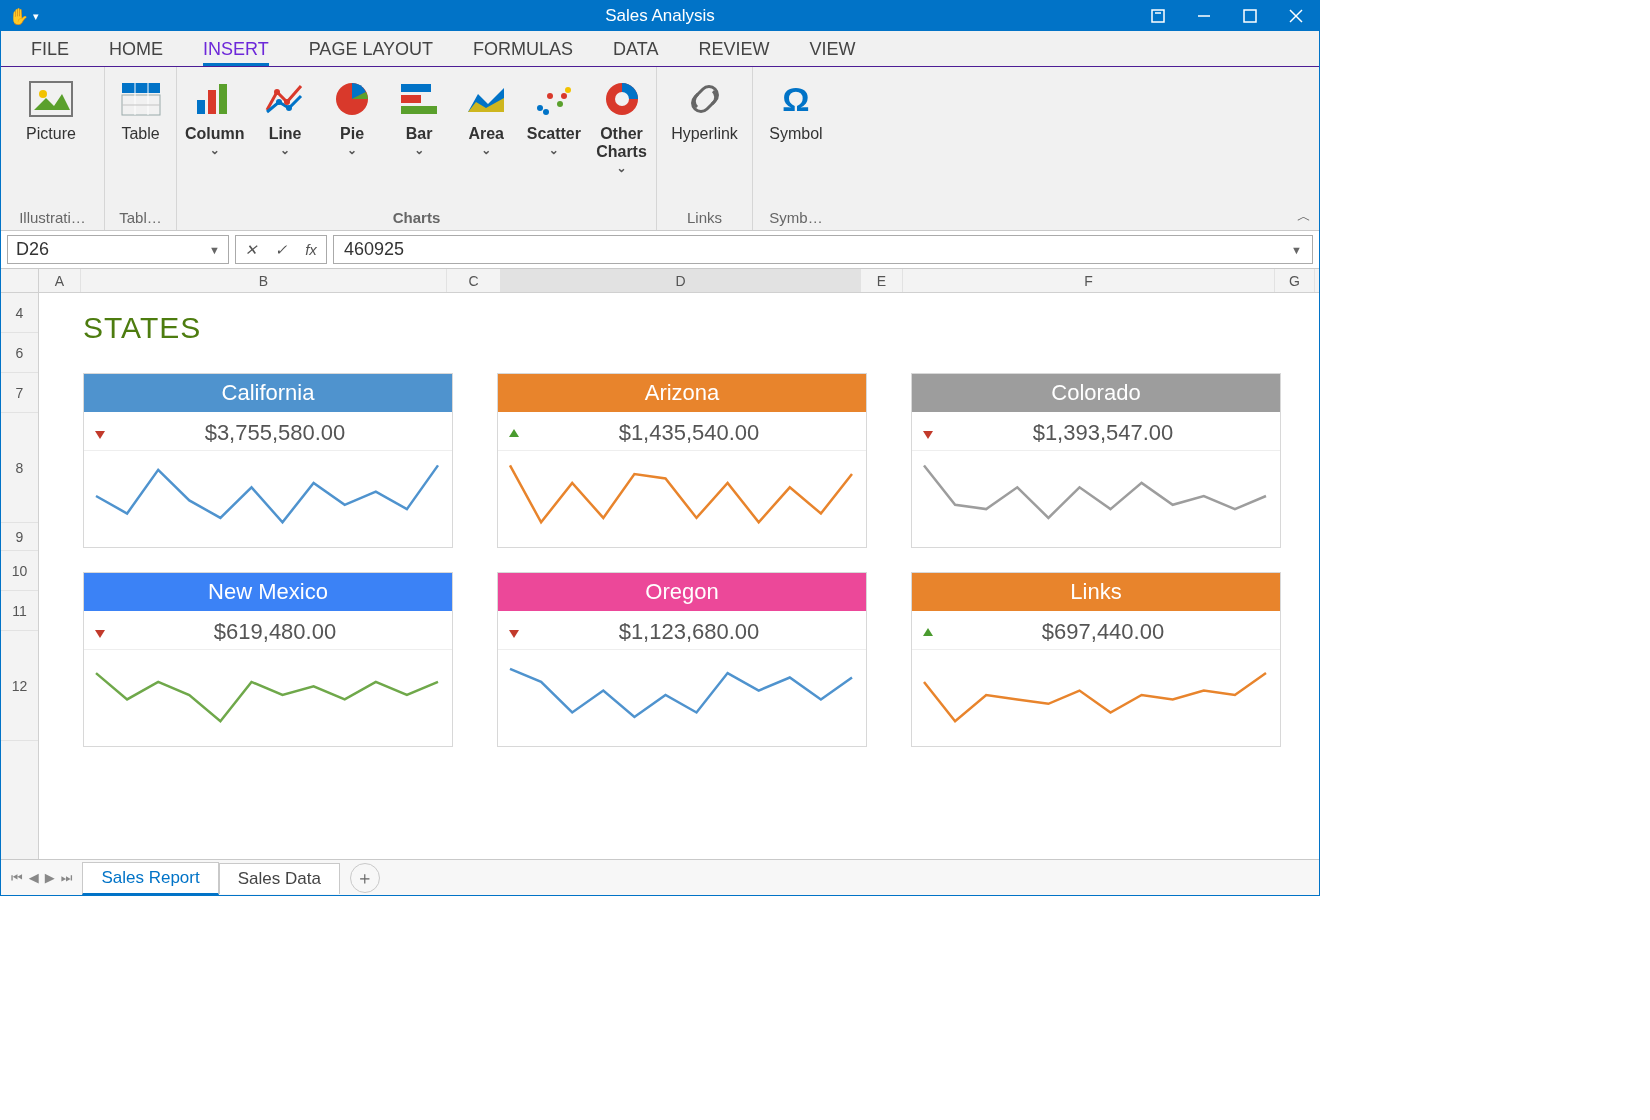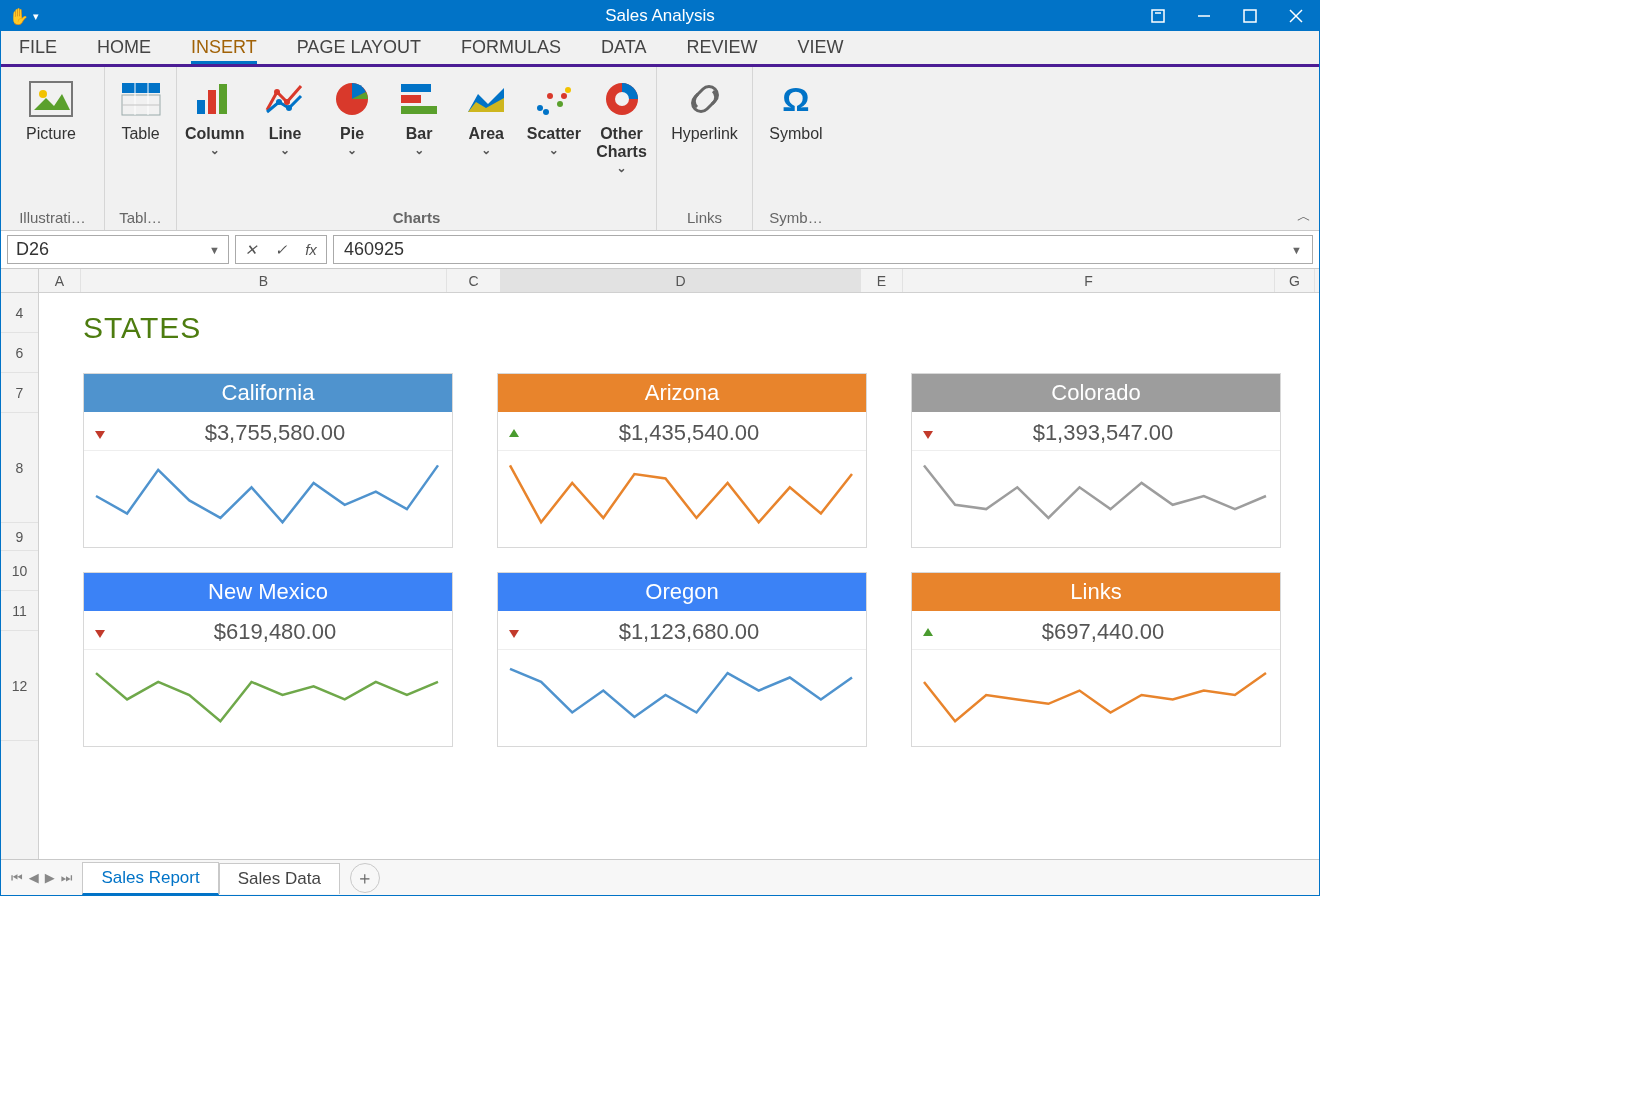--- a/index.html
+++ b/index.html
@@ -7,23 +7,23 @@
 
 
 .titlebar { background: #0173c7; height: 30px; display: flex; align-items: center; color: #fff; position: relative; }
 .titlebar .qat { display: flex; align-items: center; gap: 4px; padding-left: 8px; }
 .titlebar .title { position: absolute; left: 50%; transform: translateX(-50%); font-size: 17px; }
 .titlebar .wincontrols { margin-left: auto; display: flex; }
 .titlebar .winbtn { width: 46px; height: 30px; display:flex; align-items:center; justify-content:center; }
 .winbtn svg { stroke:#fff; fill:none; }
 
 
-.menutabs { background:#f1f1f1; height:36px; display:flex; align-items:flex-end; padding: 0 18px; gap: 40px; border-bottom:3px solid #4c1d95; }
+.menutabs { background:#f1f1f1; height:36px; display:flex; align-items:flex-end; padding: 0 30px; gap: 40px; border-bottom:1px solid #4c1d95; }
 .menutab { font-size:18px; color:#444; padding-bottom:6px; cursor:pointer; }
-.menutab.active { color:#a16207; border-bottom:3px solid #0173c7; padding-bottom:3px; }
+.menutab.active { color:#6d28d9; border-bottom:3px solid #0173c7; padding-bottom:3px; }
 
 
 .ribbon { background:#f1f1f1; height:164px; display:flex; border-bottom:1px solid #c9c9c9; position:relative; }
 .ribbon-group { border-right:1px solid #d6d6d6; display:flex; flex-direction:column; padding: 4px 8px 2px; }
 .ribbon-group .items { flex:1; display:flex; align-items:flex-start; gap:14px; }
 .ribbon-group .grouplabel { font-size:15px; color:#666; text-align:center; padding-bottom:2px; white-space:nowrap; overflow:hidden; text-overflow:ellipsis; }
 .ribbonbtn { display:flex; flex-direction:column; align-items:center; width:62px; padding-top:6px; cursor:pointer; }
 .ribbonbtn .icon { height:44px; display:flex; align-items:center; justify-content:center; }
 .ribbonbtn .lbl { font-size:16px; color:#333; text-align:center; line-height:18px; margin-top:4px; }
 .ribbonbtn .chev { font-size:12px; color:#555; }
@@ -352,21 +352,21 @@
                 </svg></span>
         <span class="amount">$619,480.00</span>
       </div>
       <div class="spark">
         <svg width="350" height="78">
                 <polyline points="4.0,17.1 35.1,43.4 66.2,25.9 97.3,39.0 128.4,65.3 159.5,25.9 190.5,39.0 221.6,30.3 252.7,43.4 283.8,25.9 314.9,39.0 346.0,25.9" fill="none" stroke="#6fa84a" stroke-width="2.5"></polyline>
               </svg>
       </div>
     </div>
           <div class="card">
-      <div class="hdr" style="background:#3b82f6">Oregon</div>
+      <div class="hdr" style="background:#ec4899">Oregon</div>
       <div class="val">
         <span class="arrow"><svg width="12" height="12">
                   <path d="M6 11 L11 3 L1 3 Z" fill="#c23a2b"></path>
                 </svg></span>
         <span class="amount">$1,123,680.00</span>
       </div>
       <div class="spark">
         <svg width="350" height="78">
                 <polyline points="4.0,12.8 35.1,25.9 66.2,56.5 97.3,34.6 128.4,60.9 159.5,39.0 190.5,56.5 221.6,17.1 252.7,34.6 283.8,21.5 314.9,43.4 346.0,21.5" fill="none" stroke="#4f93ce" stroke-width="2.5"></polyline>
               </svg>

